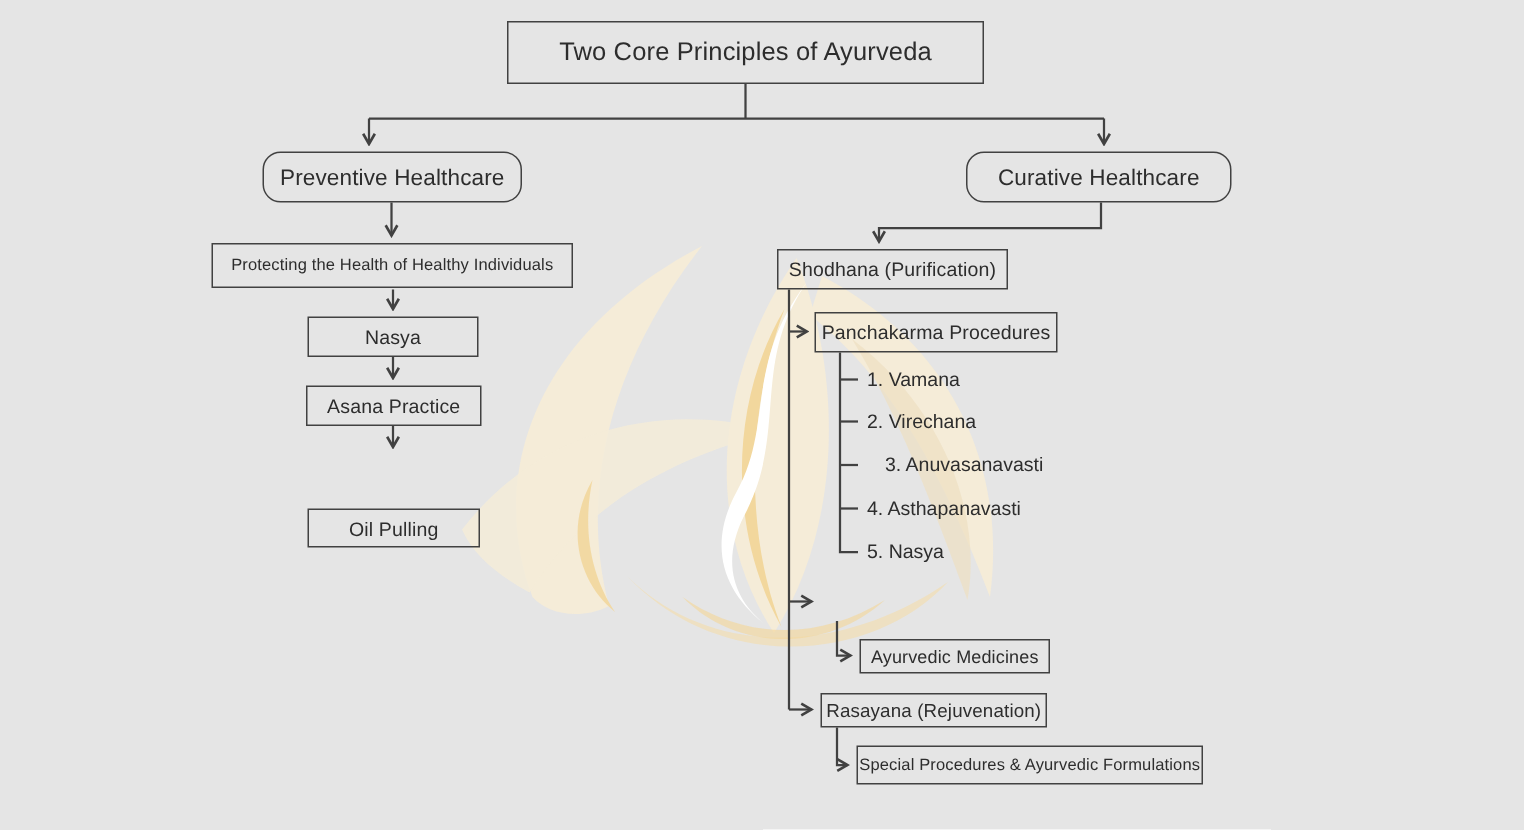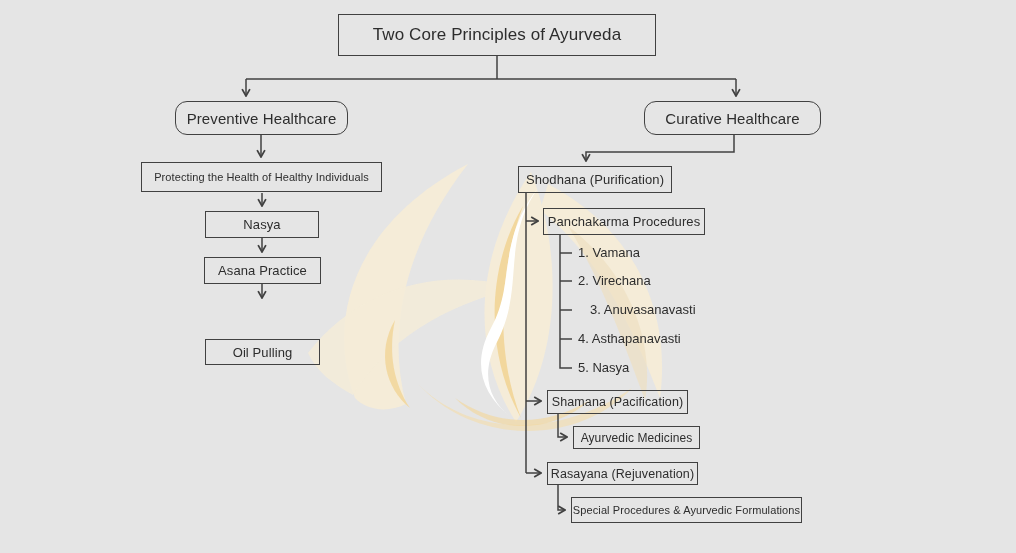--- a/index.html
+++ b/index.html
@@ -115,21 +115,20 @@
   <div class="box fs13" style="left:518px;top:166px;width:154px;height:27px;">Shodhana (Purification)</div>
 
   <div class="box fs13" style="left:543px;top:208px;width:162px;height:27px;">Panchakarma Procedures</div>
 
   <div class="list-item" style="left:578px;top:245px;">1. Vamana</div>
   <div class="list-item" style="left:578px;top:273px;">2. Virechana</div>
   <div class="list-item" style="left:578px;top:302px;margin-left:12px;">3. Anuvasanavasti</div>
   <div class="list-item" style="left:578px;top:331px;">4. Asthapanavasti</div>
   <div class="list-item" style="left:578px;top:360px;">5. Nasya</div>
 
-  <div class="box fs125" style="left:547px;top:390px;width:141px;height:24px;">Shamana (Pacification)</div>
 
   <div class="box fs12" style="left:573px;top:426px;width:127px;height:23px;">Ayurvedic Medicines</div>
 
   <div class="box fs125" style="left:547px;top:462px;width:151px;height:23px;">Rasayana (Rejuvenation)</div>
 
   <div class="box fs11" style="left:571px;top:497px;width:231px;height:26px;">Special Procedures &amp; Ayurvedic Formulations</div>
 
 </div>
 
 </body></html>

